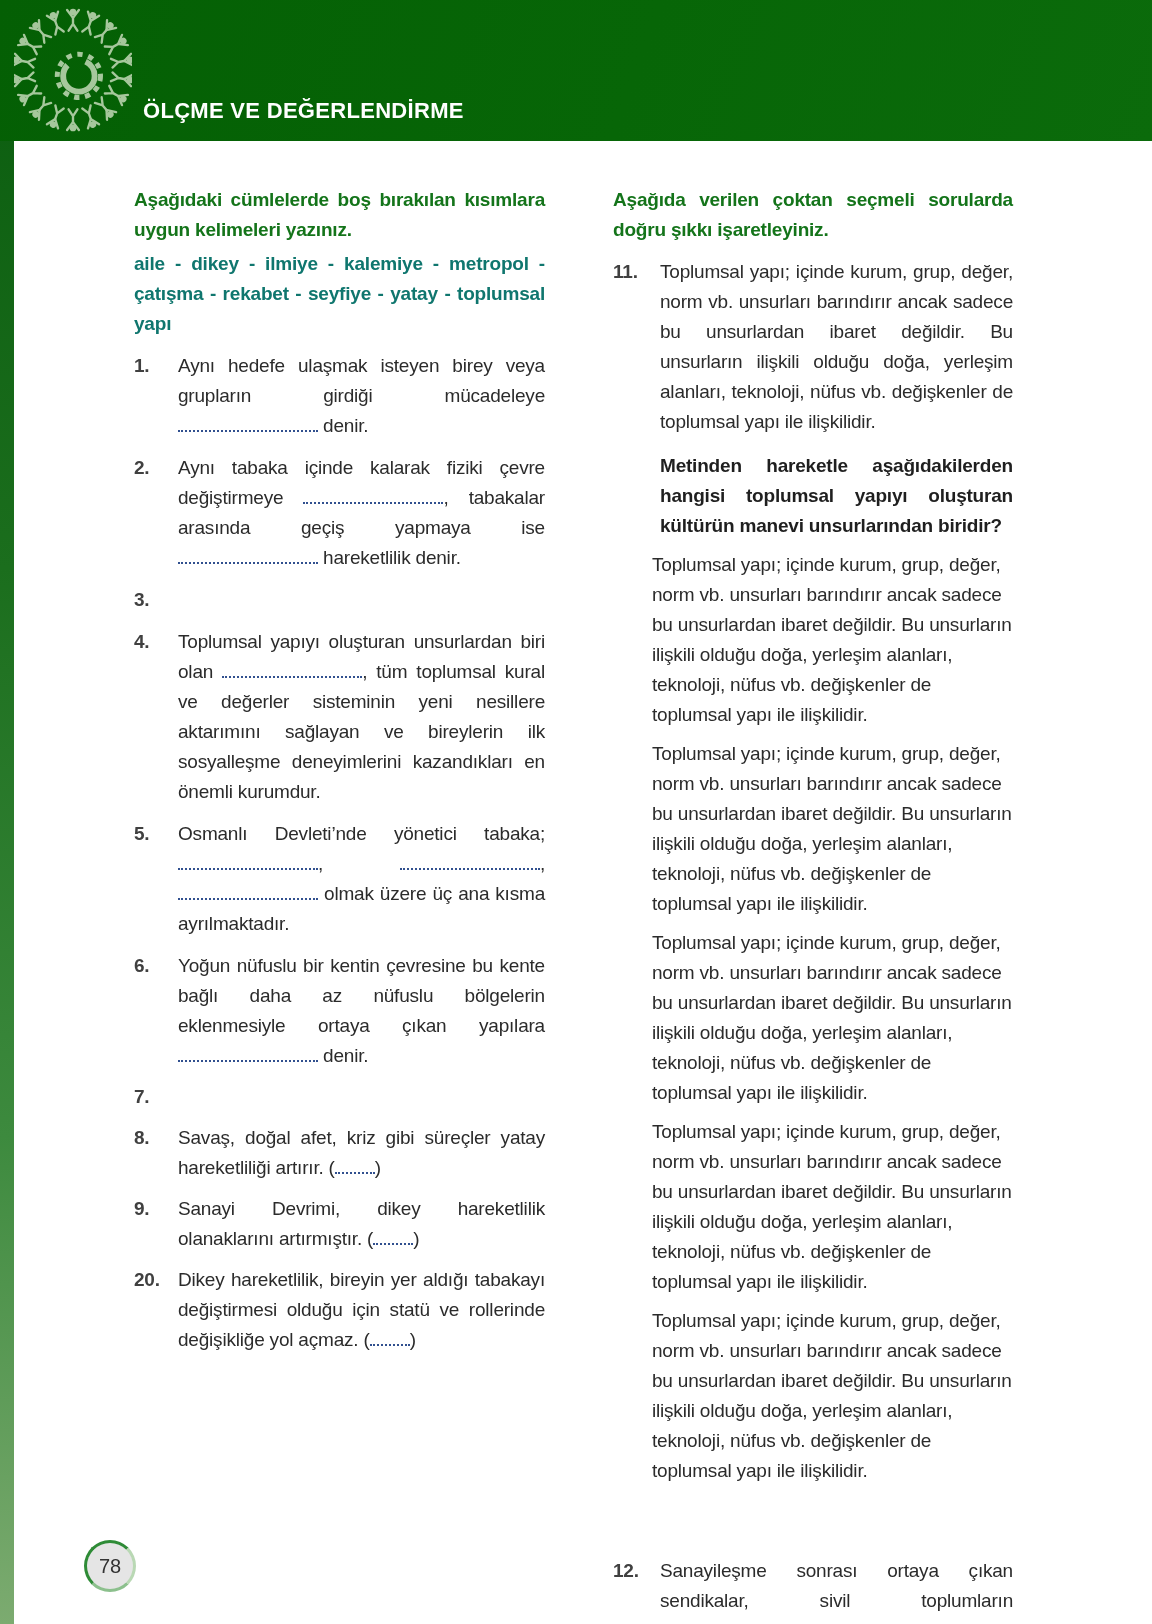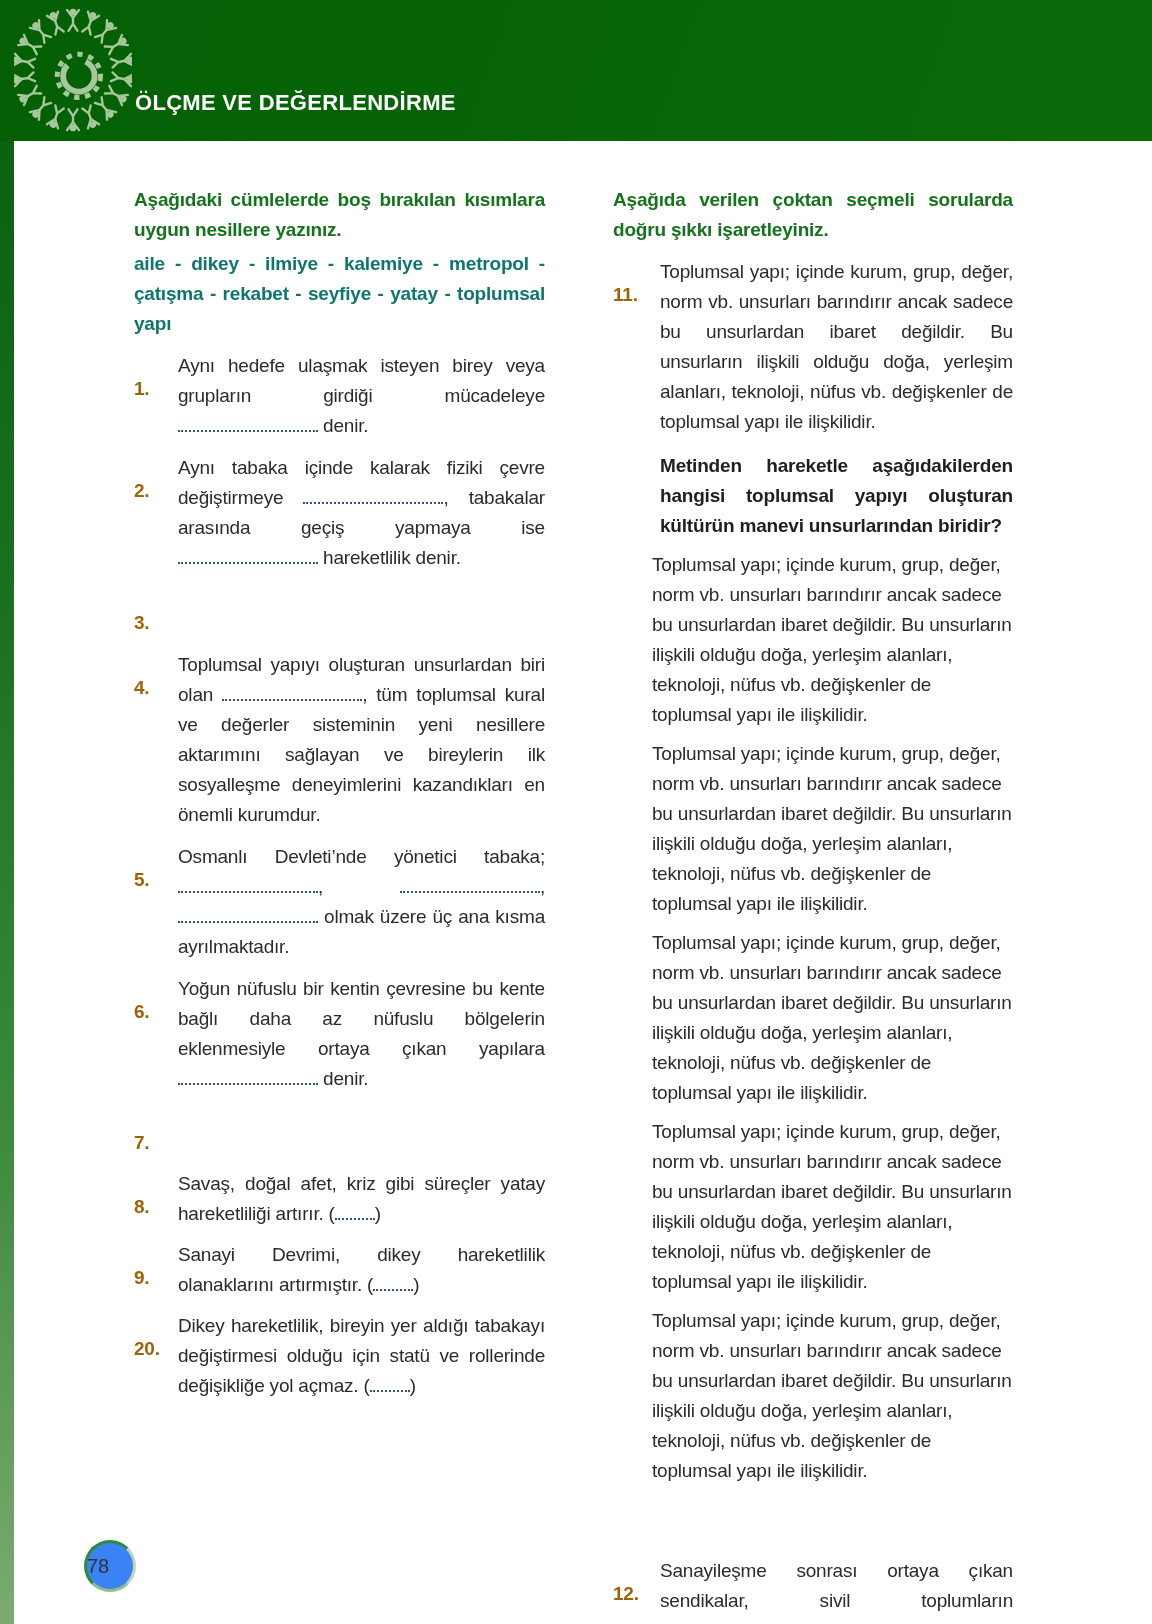--- a/index.html
+++ b/index.html
@@ -12,41 +12,41 @@
   .side-stripe{
     position:absolute;left:0;top:0;width:14px;height:1624px;
     background:linear-gradient(180deg,#0a5c0e 0%,#1b6e1d 35%,#3d8a3e 70%,#7cab70 100%);
   }
   
   .band{
     position:absolute;left:0;top:0;width:1152px;height:141px;
     background:linear-gradient(110deg,#045f04 0%,#076607 55%,#0b6b0b 100%);
   }
   .band h1{
-    position:absolute;left:131px;top:86px;margin:4px;
+    position:absolute;left:131px;top:86px;margin:12px;
     color:#ffffff;font-size:22px;font-weight:700;letter-spacing:.3px;
   }
   .logo{position:absolute;left:14px;top:4px;width:118px;height:132px;}
   
   .col{position:absolute;top:141px;font-size:19px;line-height:30px;letter-spacing:-0.2px;}
   .col-left{left:134px;width:411px;}
   .col-right{left:613px;width:400px;}
   h2.green{
     margin:0;font-size:19px;line-height:30px;font-weight:700;
     color:#14741a;text-align:justify;
   }
   .col-left h2.first,.col-right h2.first{margin-top:44px;}
   .wordbank{
     margin:4px 0 0;color:#0f766e;font-weight:600;text-align:justify;
   }
   .mt-tf{margin-top:26px !important;}
   
   .q{display:flex;margin-top:12px;}
   .tf .q{margin-top:11px;}
-  .q-no{flex:none;width:44px;font-weight:700;color:#a16207;margin-top:23px;}
+  .q-no{flex:none;width:44px;font-weight:700;color:#404040;}
   .col-right .q-no{width:47px;}
   .q-body{flex:1;text-align:justify;}
   
   .blank{
     display:inline-block;width:140px;height:13px;
     border-bottom:2px dotted #31508f;vertical-align:baseline;
   }
   .blank.small{width:40px;}
   
   .mc .mcq{display:block;margin-top:12px;}
@@ -55,22 +55,22 @@
   .stem{
     margin:14px 0 3px 47px;font-weight:700;color:#1f1f1f;text-align:justify;
   }
   .opts{margin-left:39px;}
   .opt{display:flex;margin-top:9px;}
   
   .page-num{
     position:absolute;left:84px;top:1540px;width:46px;height:46px;
     border-radius:50%;border:3px solid #2e8b36;
     border-right-color:#b9d8b4;border-bottom-color:#8cc08d;
-    display:flex;align-items:center;justify-content:flex-start;
-    font-size:20px;color:#333333;background:#3b82f6;
+    display:flex;align-items:center;justify-content:center;
+    font-size:20px;color:#333333;background:#e5e5e5;
   }
 </style>
 </head>
 <body>
 
 <div class="side-stripe"></div>
 
 <header class="band">
   <svg class="logo" viewBox="0 0 120 132" aria-hidden="true">
     <defs>
@@ -100,21 +100,21 @@
     <use href="#person" transform="rotate(340 60 66)"></use>
     <circle cx="66" cy="72" r="16" fill="none" stroke="#a6c79c" stroke-width="6" pathLength="100" stroke-dasharray="80 20" stroke-dashoffset="18"></circle>
     <circle cx="66" cy="72" r="22" fill="none" stroke="#a6c79c" stroke-width="5" pathLength="100" stroke-dasharray="4 4.2" stroke-dashoffset="0"></circle>
   </svg>
   <h1>ÖLÇME VE DEĞERLENDİRME</h1>
 </header>
 
 <main>
 
   <section class="col col-left">
-    <h2 class="green first">Aşağıdaki cümlelerde boş bırakılan kısımlara uygun nesillere yazınız.</h2>
+    <h2 class="green first">Aşağıdaki cümlelerde boş bırakılan kısımlara uygun kelimeleri yazınız.</h2>
     <p class="wordbank">aile - dikey - ilmiye - kalemiye - metropol - çatışma - rekabet - seyfiye - yatay - toplumsal yapı</p>
 
     <div class="qlist fb">
 
         <div class="q">
           <span class="q-no">1.</span>
           <span class="q-body">Aynı hedefe ulaşmak isteyen birey veya grupların girdiği mücadeleye <span class="blank"></span> denir.</span>
         </div>
 
         <div class="q">

